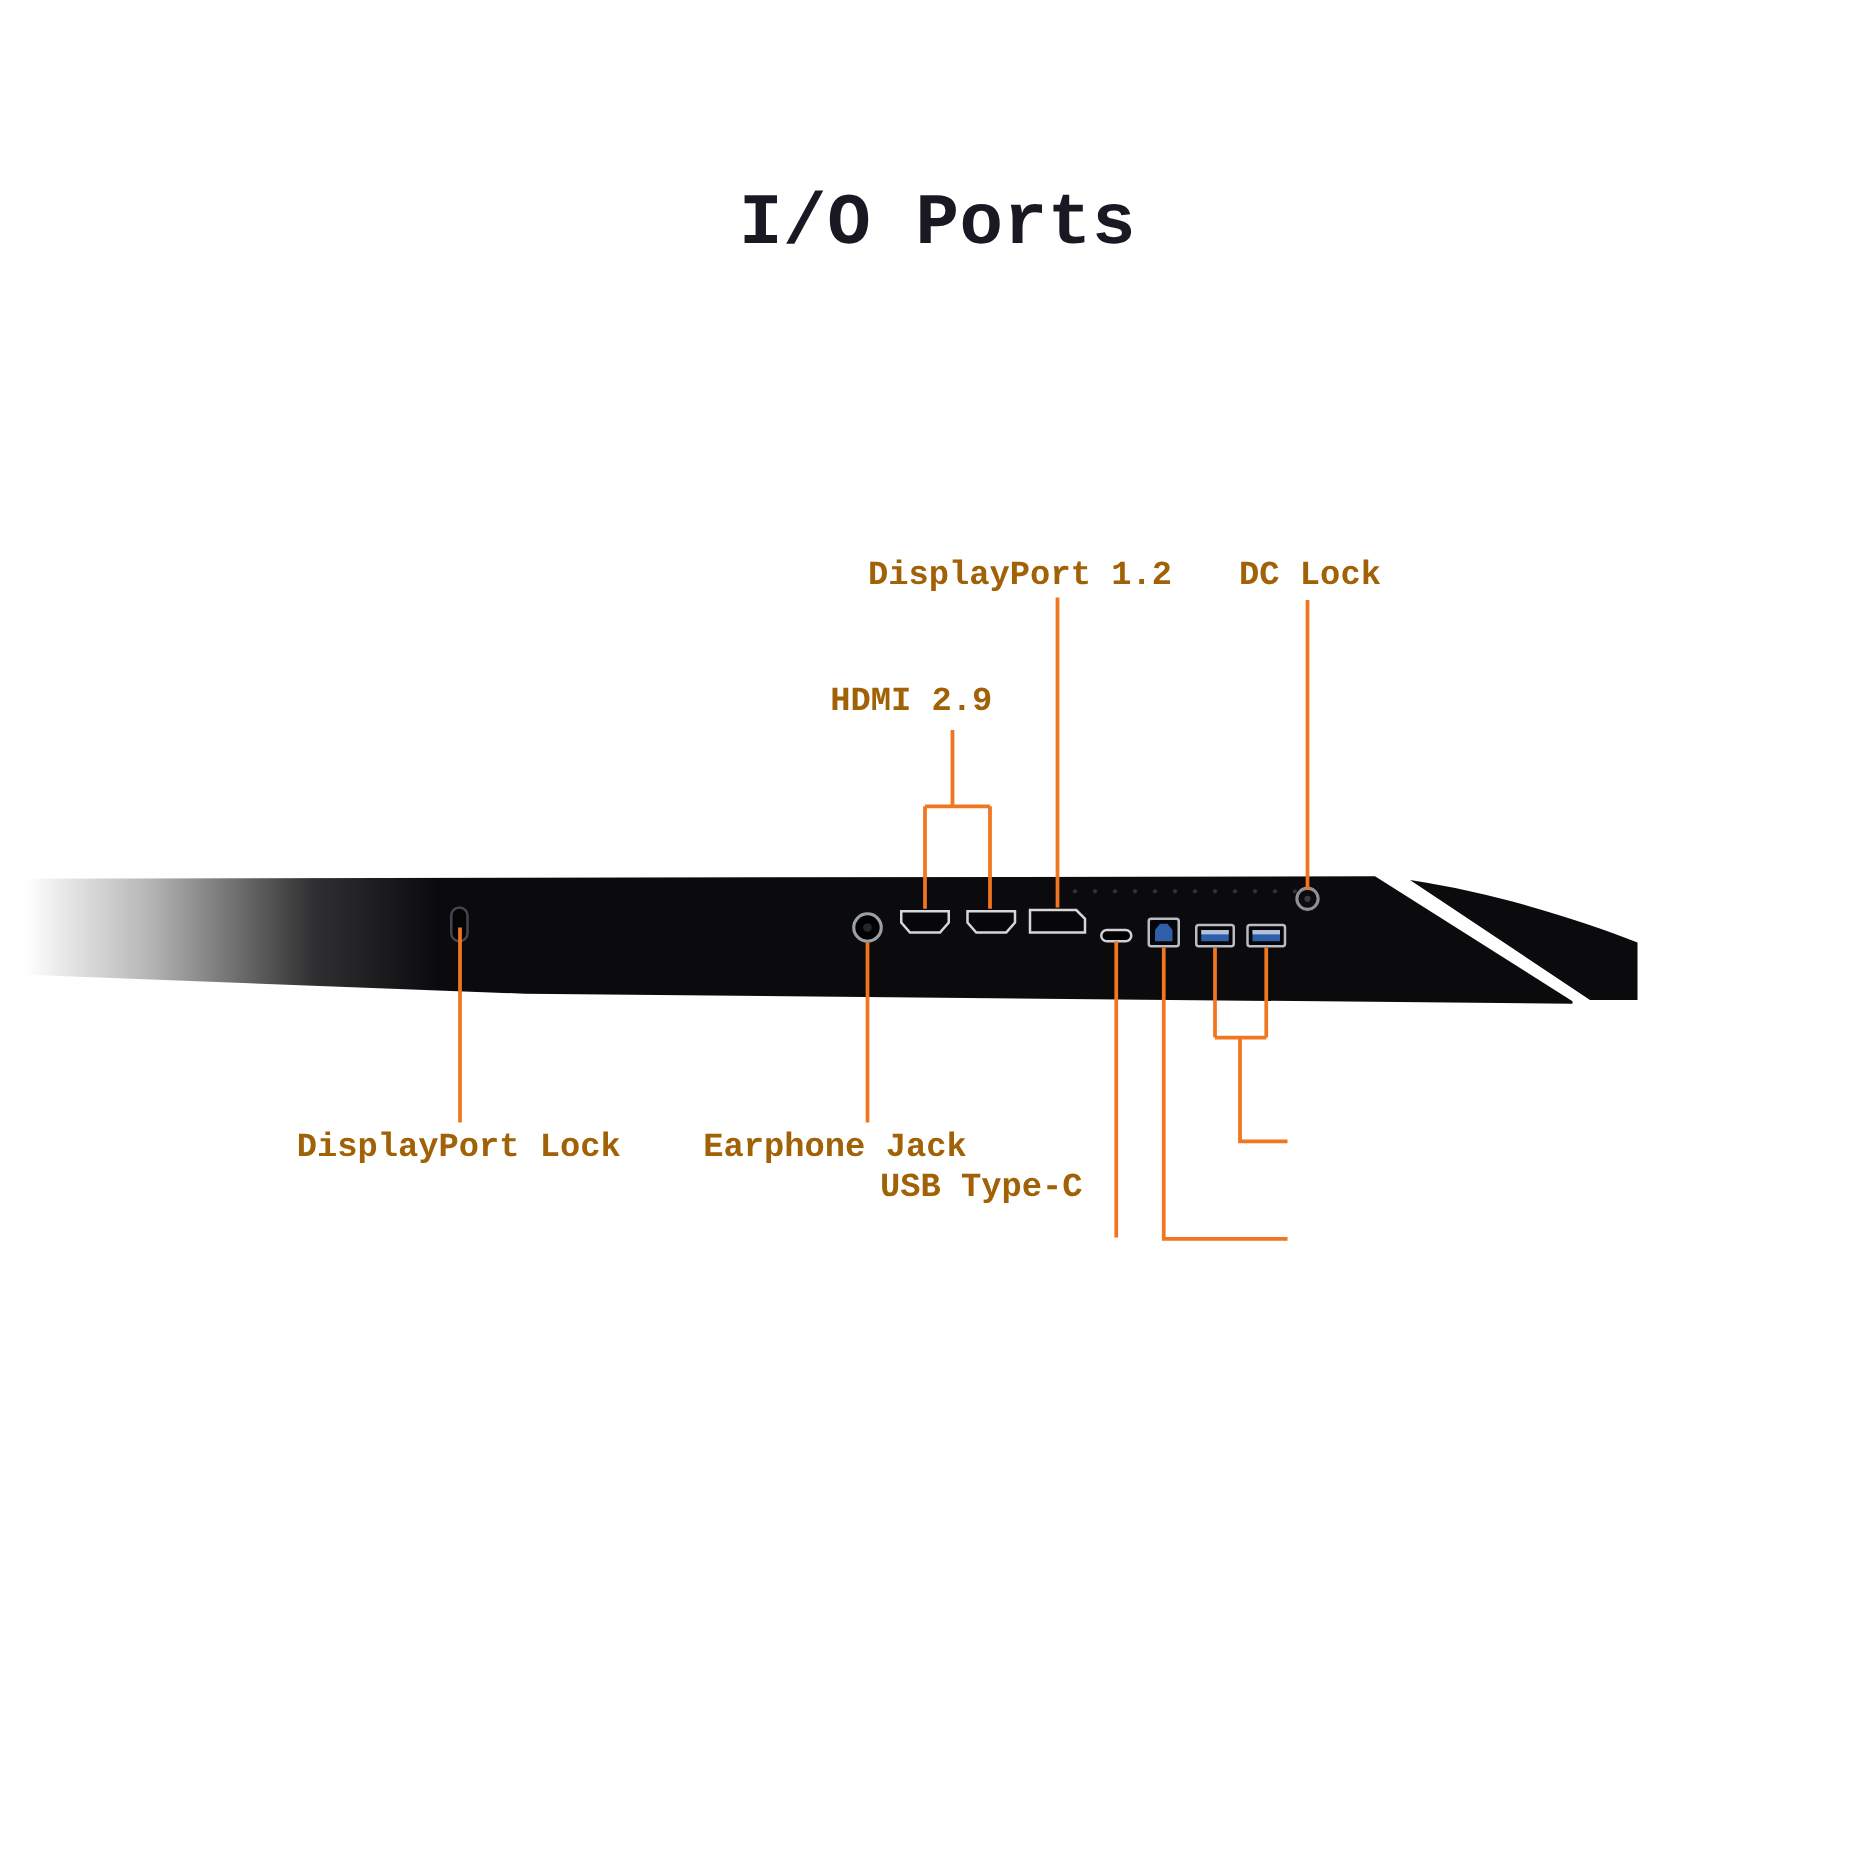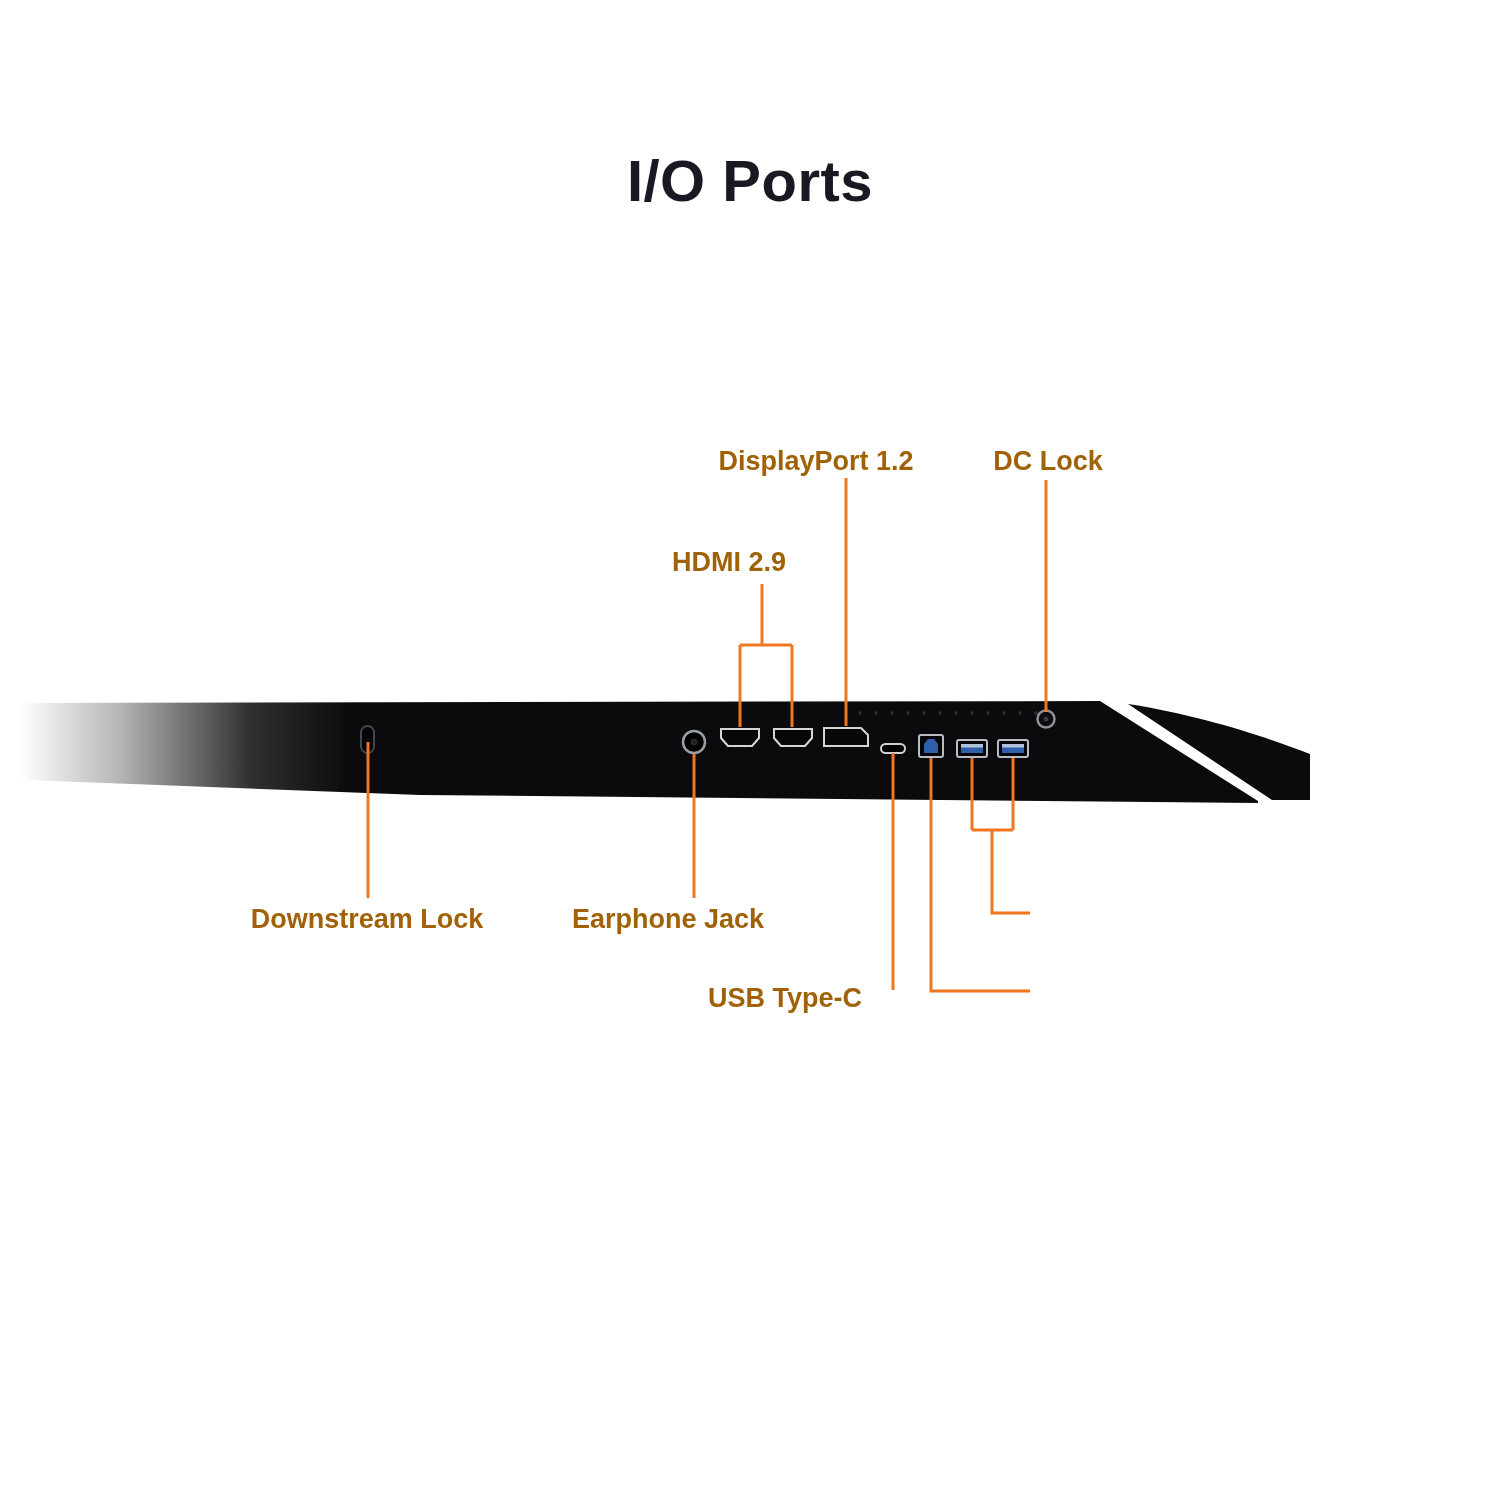--- a/index.html
+++ b/index.html
@@ -7,20 +7,21 @@
     padding: 0;
     background: #ffffff;
     font-family: "Liberation Sans", "DejaVu Sans", sans-serif;
   }
   #canvas {
     position: relative;
     width: 1500px;
     height: 1059px;
     background: #ffffff;
     overflow: hidden;
+    font-family: Liberation Mono, monospace;
   }
   #diagram-svg {
     position: absolute;
     left: 0;
     top: 0;
   }
   .page-title {
     position: absolute;
     left: 750px;
     top: 180px;
@@ -39,21 +40,21 @@
     white-space: nowrap;
   }
   .center-anchor { transform: translate(-50%, -50%); }
   .left-anchor   { transform: translate(0, -50%); }
 
   .lbl-displayport { left: 816px;  top: 461px; }
   .lbl-dcpower     { left: 1048px; top: 461px; }
   .lbl-hdmi        { left: 729px;  top: 562px; }
   .lbl-kensington  { left: 367px;  top: 919px; }
   .lbl-earphone    { left: 658px;  top: 919px; margin-left: 10px; }
-  .lbl-usbc        { left: 785px;  top: 951px; margin-top: 47px; }
+  .lbl-usbc        { left: 785px;  top: 951px; }
   .lbl-usbdown     { left: 1040px; top: 915px; }
   .lbl-usbup       { left: 1040px; top: 992px; }
 </style>
 </head>
 <body>
 
 <div id="canvas">
 
   <svg id="diagram-svg" width="1500" height="1500" viewBox="0 0 1500 1500">
     <defs>
@@ -132,17 +133,17 @@
       <path d="M 931 758 V 991 H 1030"></path>
       <path d="M 972 758 V 830 M 1013 758 V 830 M 972 830 H 1013 M 992 830 V 913 H 1030"></path>
     </g>
   </svg>
 
   <div class="page-title">I/O Ports</div>
 
   <div class="callout-label center-anchor lbl-displayport">DisplayPort 1.2</div>
   <div class="callout-label center-anchor lbl-dcpower">DC Lock</div>
   <div class="callout-label center-anchor lbl-hdmi">HDMI 2.9</div>
-  <div class="callout-label center-anchor lbl-kensington">Downstream Lock</div>
+  <div class="callout-label center-anchor lbl-kensington">DisplayPort Lock</div>
   <div class="callout-label center-anchor lbl-earphone">Earphone Jack</div>
   <div class="callout-label center-anchor lbl-usbc">USB Type-C</div>
 
 </div>
 
 </body></html>

